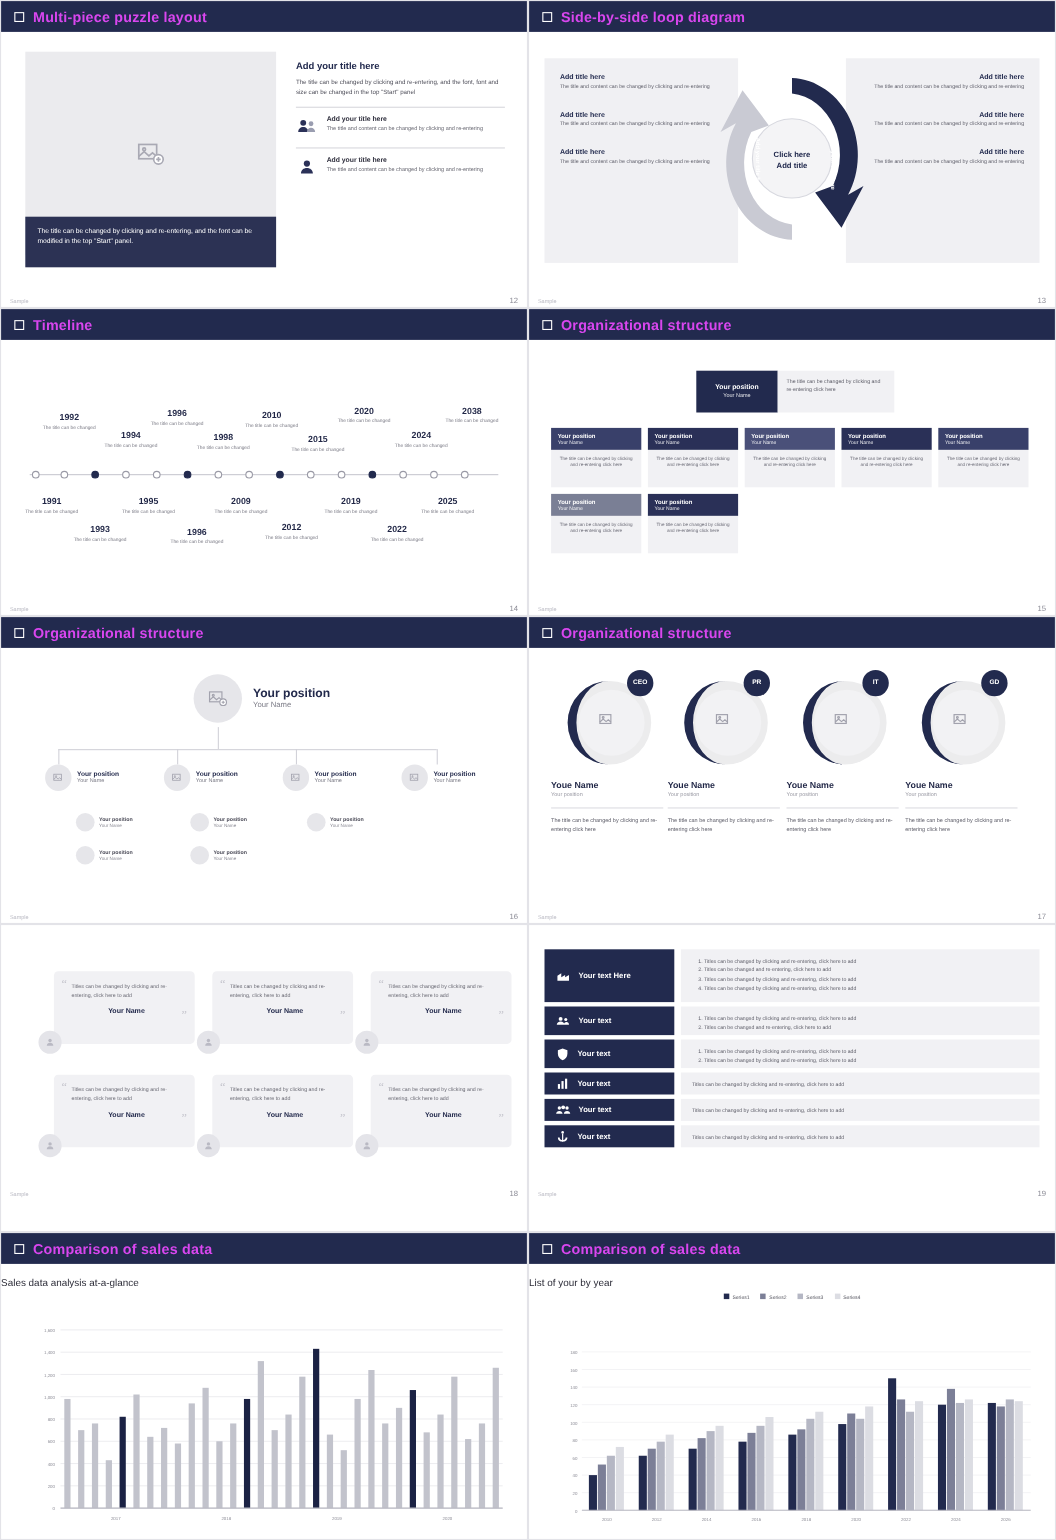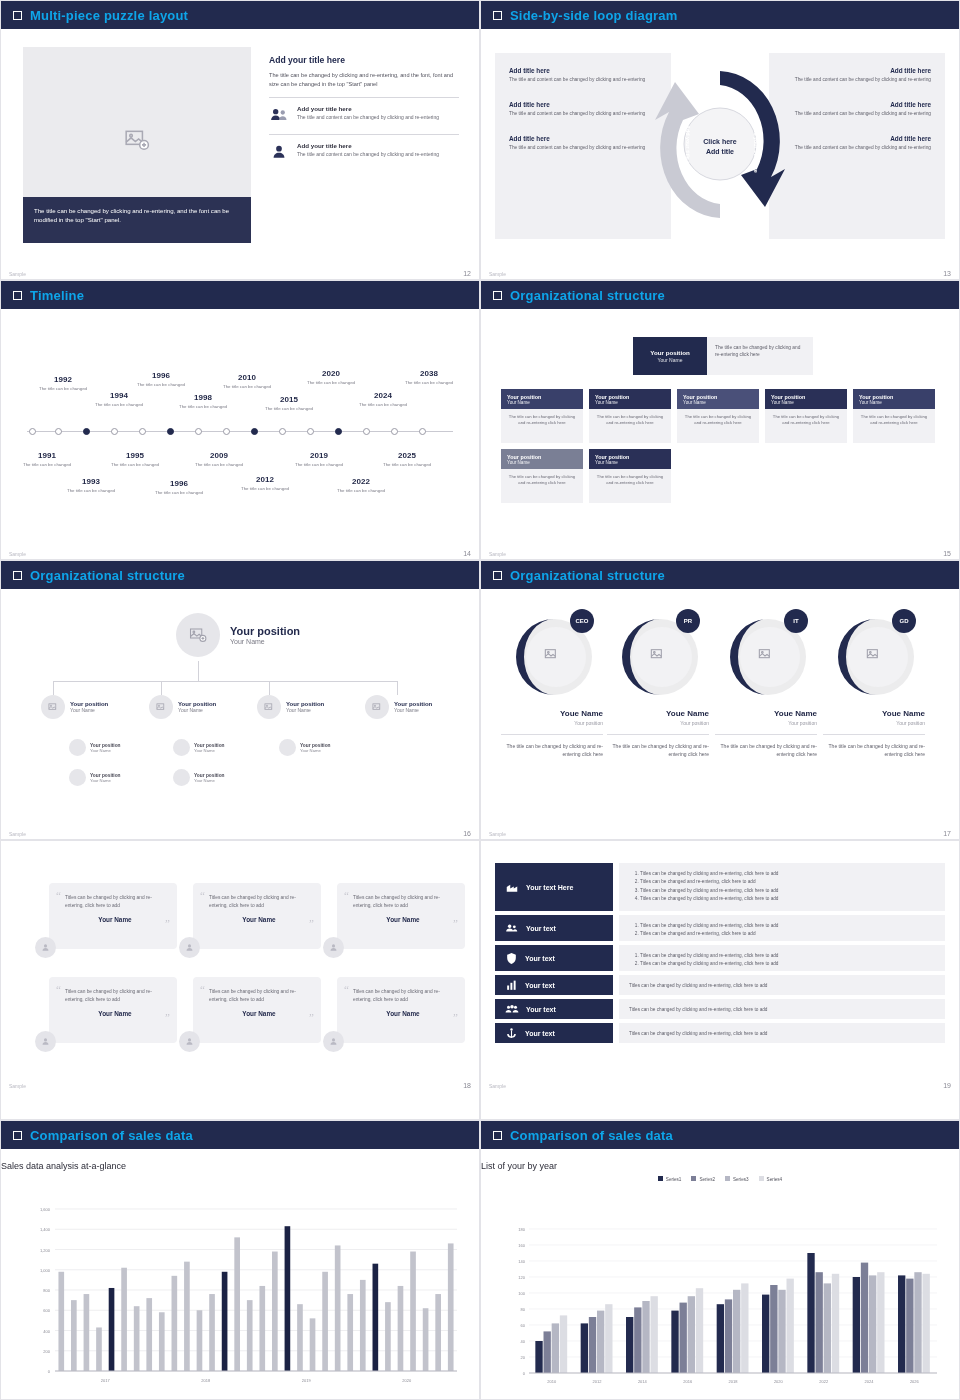--- a/index.html
+++ b/index.html
@@ -18,21 +18,21 @@
   }
   .slide {
     position: relative;
     border: 1px solid #e3e3e8;
     background: #fff;
     overflow: hidden;
   }
   .hdr {
     height: 28px;
     background: #222a4e;
-    color: #0ea5e9;
+    color: #d946ef;
     display: flex;
     align-items: center;
     gap: 8px;
     padding: 0 12px;
     font-size: 13px;
     font-weight: bold;
     letter-spacing: .2px;
   }
   .hdr .sq {
     width: 9px; height: 9px;
@@ -109,21 +109,21 @@
   .circ-ph { border-radius:50%; background:#e6e6ea; display:flex;align-items:center;justify-content:center;}
   .s16-node { position:absolute; display:flex; align-items:center; gap:5px;}
   .s16-node .n1{font-size:6px;font-weight:bold;color:#232a4c;}
   .s16-node .n2{font-size:5px;color:#7b7b86;}
   .s16-sub { position:absolute; display:flex; align-items:center; gap:4px;}
   .s16-sub .n1{font-size:4.8px;font-weight:bold;color:#4a4a57;}
   .s16-sub .n2{font-size:4.2px;color:#8b8b95;}
   .ln { position:absolute; background:#d2d2d9; }
 
   
-  .s17-col { position:absolute; top:22px; width:102px; text-align:right;}
+  .s17-col { position:absolute; top:22px; width:102px; text-align:left;}
   .s17-ring { position:relative; width:88px;height:88px; margin:0 auto;}
   .s17-badge { position:absolute; right:2px; top:-2px; width:24px;height:24px;border-radius:50%;background:#222a4e;color:#fff;font-size:6px;display:flex;align-items:center;justify-content:center;font-weight:bold;}
   .s17-name{font-size:8px;font-weight:bold;color:#1f2545;margin-top:10px;}
   .s17-pos{font-size:5px;color:#9a9aa4;margin-top:2px;}
   .s17-desc{font-size:5px;color:#5f5f6a;line-height:1.6;margin-top:8px;padding-top:7px;border-top:1px solid #dcdce2;}
 
   
   .q-card { position:absolute; width:128px; height:66px; background:#f1f1f4; border-radius:4px; padding:11px 12px 0 16px;}
   .q-card .q1{position:absolute; left:7px; top:6px; font-size:11px; color:#c6c6ce; font-family:"Liberation Serif", serif;}
   .q-card .q2{position:absolute; right:7px; bottom:20px; font-size:11px; color:#c6c6ce; font-family:"Liberation Serif", serif;}

